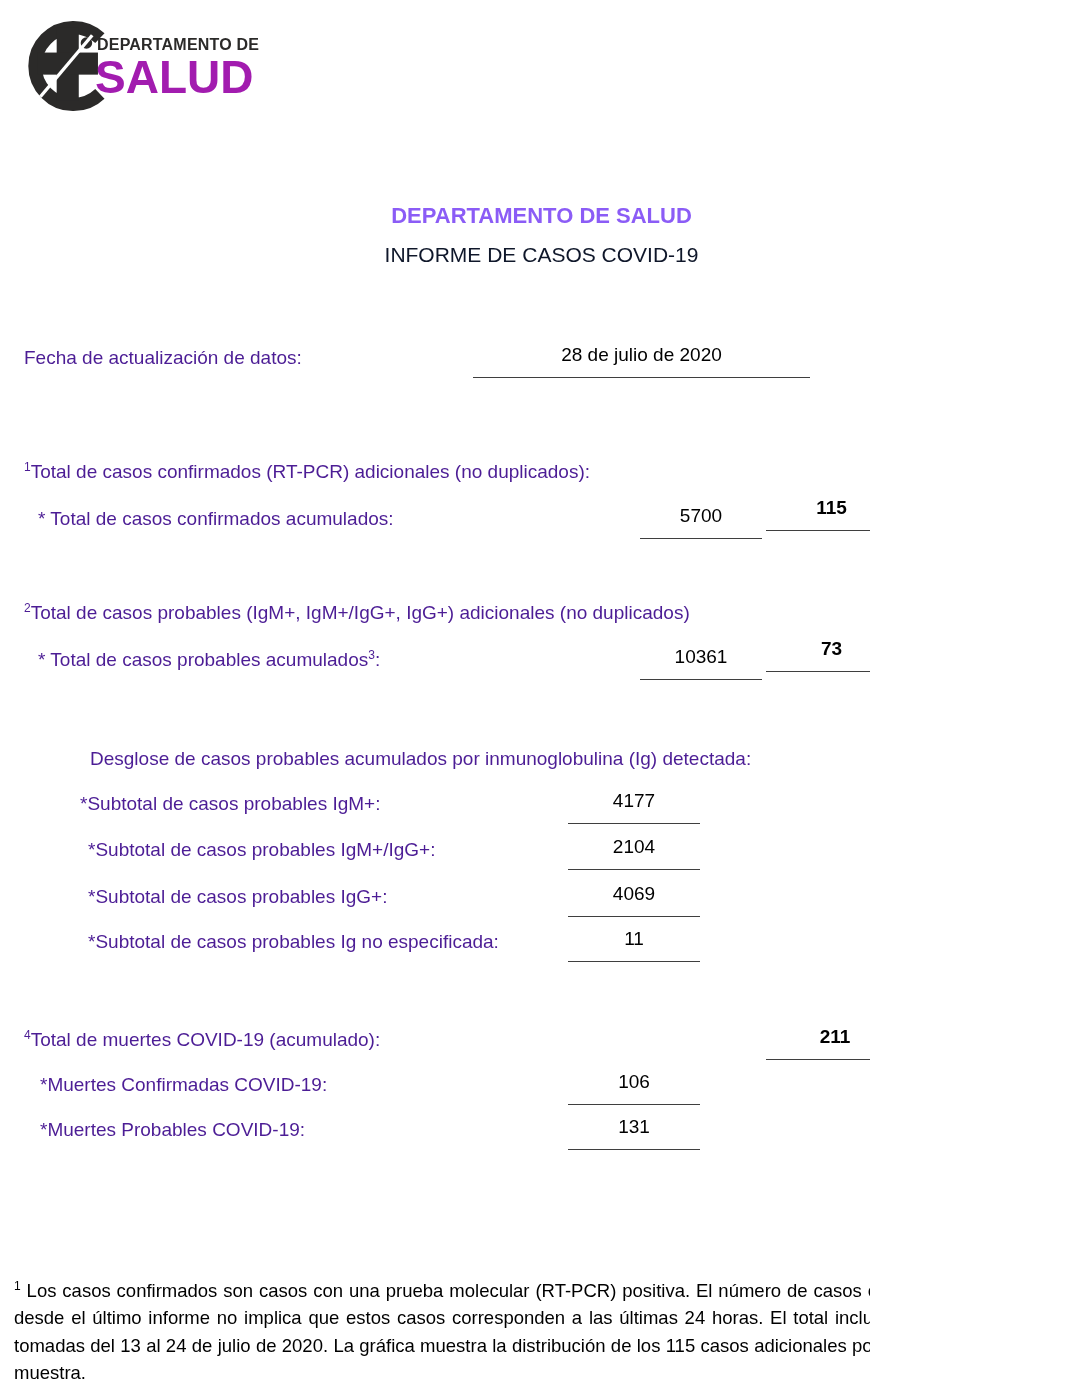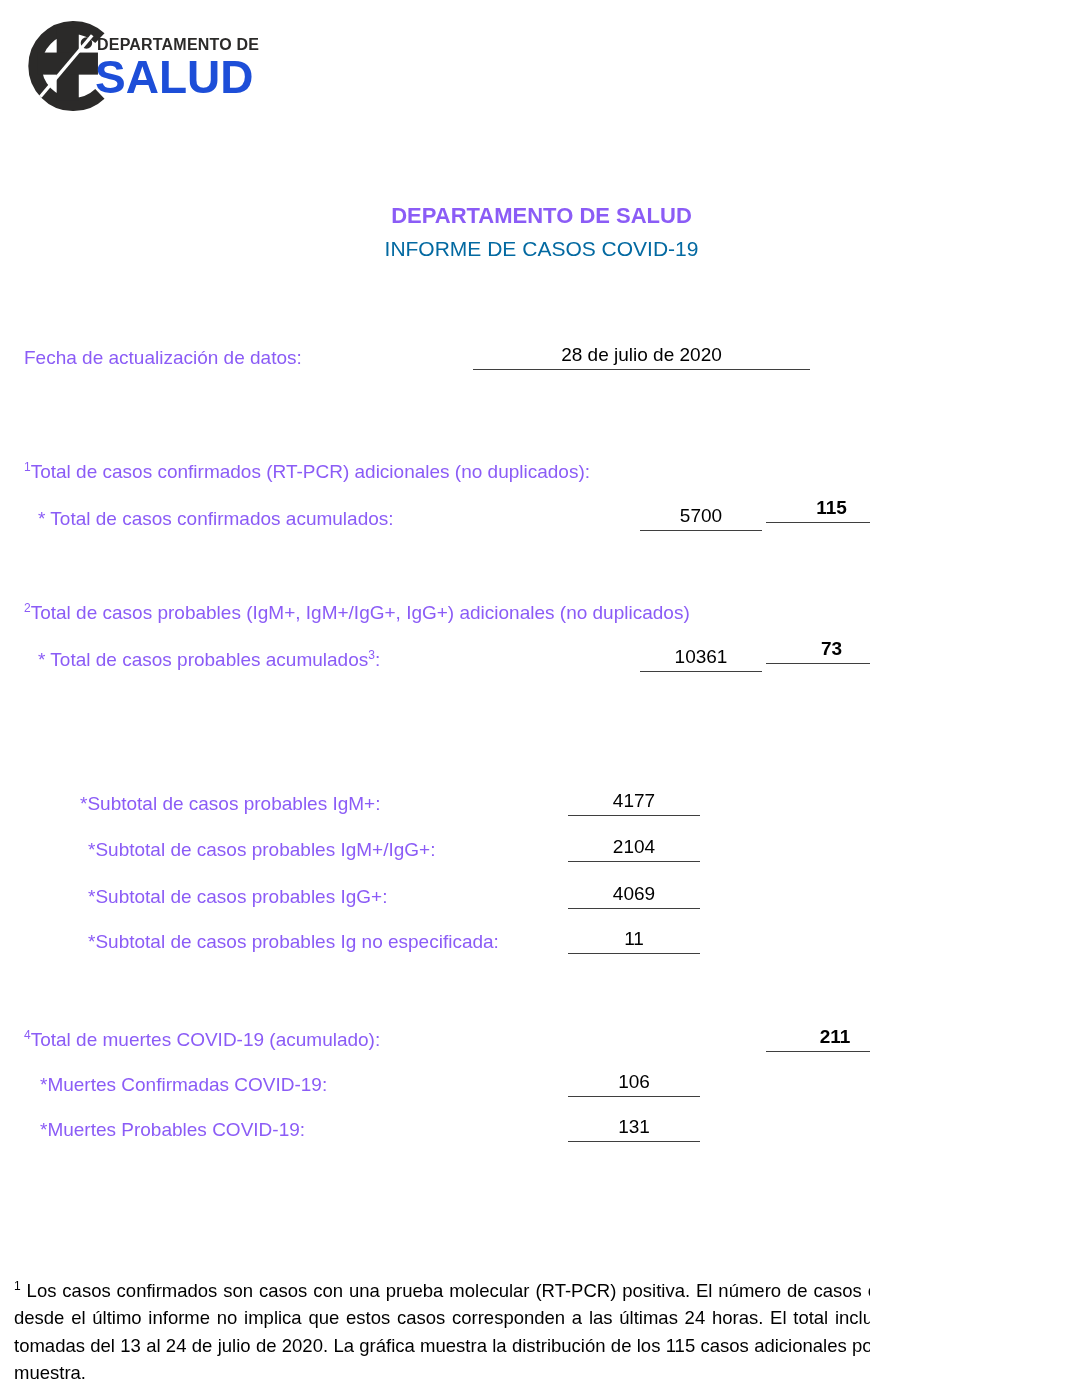--- a/index.html
+++ b/index.html
@@ -18,41 +18,41 @@
 
   
   .logo { position: absolute; left: 25px; top: 14px; width: 300px; height: 115px; }
   .logo-mark { position: absolute; left: 0; top: 4px; width: 96px; height: 96px; }
   .logo-text1 {
     position: absolute; left: 72px; top: 22px;
     font-size: 16px; font-weight: bold; letter-spacing: 0.2px; color: #2b2a29;
   }
   .logo-text2 {
     position: absolute; left: 70px; top: 36px;
-    font-size: 46px; font-weight: bold; letter-spacing: 0px; color: #1d4ed8;
+    font-size: 46px; font-weight: bold; letter-spacing: 0px; color: #a21caf;
   }
   .logo-text3 {
     position: absolute; left: 5px; top: 94px;
     font-size: 20px; font-weight: bold; letter-spacing: 0.2px; color: #2b2a29;
   }
 
   
   .title-block { position: absolute; left: 0; top: 203px; width: 1083px; text-align: center; }
   .title-main  { font-size: 22px; font-weight: bold; color: #8b5cf6; }
-  .title-sub   { font-size: 21px; font-weight: normal; margin-top: 8px; color: #0369a1; }
+  .title-sub   { font-size: 21px; font-weight: normal; margin-top: 14px; color: #0f172a; }
 
   
   .row { position: absolute; left: 0; width: 1083px; height: 30px; font-size: 19px; }
-  .row .lbl { position: absolute; top: 0; white-space: nowrap; color: #8b5cf6; }
+  .row .lbl { position: absolute; top: 0; white-space: nowrap; color: #4c1d95; }
   .row sup { font-size: 12px; vertical-align: super; line-height: 0; }
   .blank {
     position: absolute; top: -3px;
     text-align: center;
     border-bottom: 1.7px solid #3f3f3f;
-    padding-bottom: 3px;
+    padding-bottom: 11px;
     color: #000;
   }
   .blank.bold { font-weight: bold; }
 
   .indent-0 { left: 24px; }
   .indent-1 { left: 38px; }
   .indent-2 { left: 90px; }
 
   
   .pos-date  { left: 473px; width: 337px; }
@@ -112,20 +112,23 @@
   <div class="row" style="top:602px">
     <span class="lbl indent-0"><sup>2</sup><span>Total de casos probables (IgM+, IgM+/IgG+, IgG+) adicionales (no duplicados)</span></span>
     <span class="blank bold pos-big">73</span>
   </div>
 
   <div class="row" style="top:649px">
     <span class="lbl indent-1"><span>* Total de casos probables acumulados</span><sup>3</sup><span>:</span></span>
     <span class="blank pos-mid">10361</span>
   </div>
 
+  <div class="row" style="top:748px">
+    <span class="lbl indent-2">Desglose de casos probables acumulados por inmunoglobulina (Ig) detectada:</span>
+  </div>
 
   <div class="row" style="top:793px">
     <span class="lbl" style="left:80px">*Subtotal de casos probables IgM+:</span>
     <span class="blank pos-sub">4177</span>
   </div>
 
   <div class="row" style="top:839px">
     <span class="lbl" style="left:88px">*Subtotal de casos probables IgM+/IgG+:</span>
     <span class="blank pos-sub">2104</span>
   </div>

